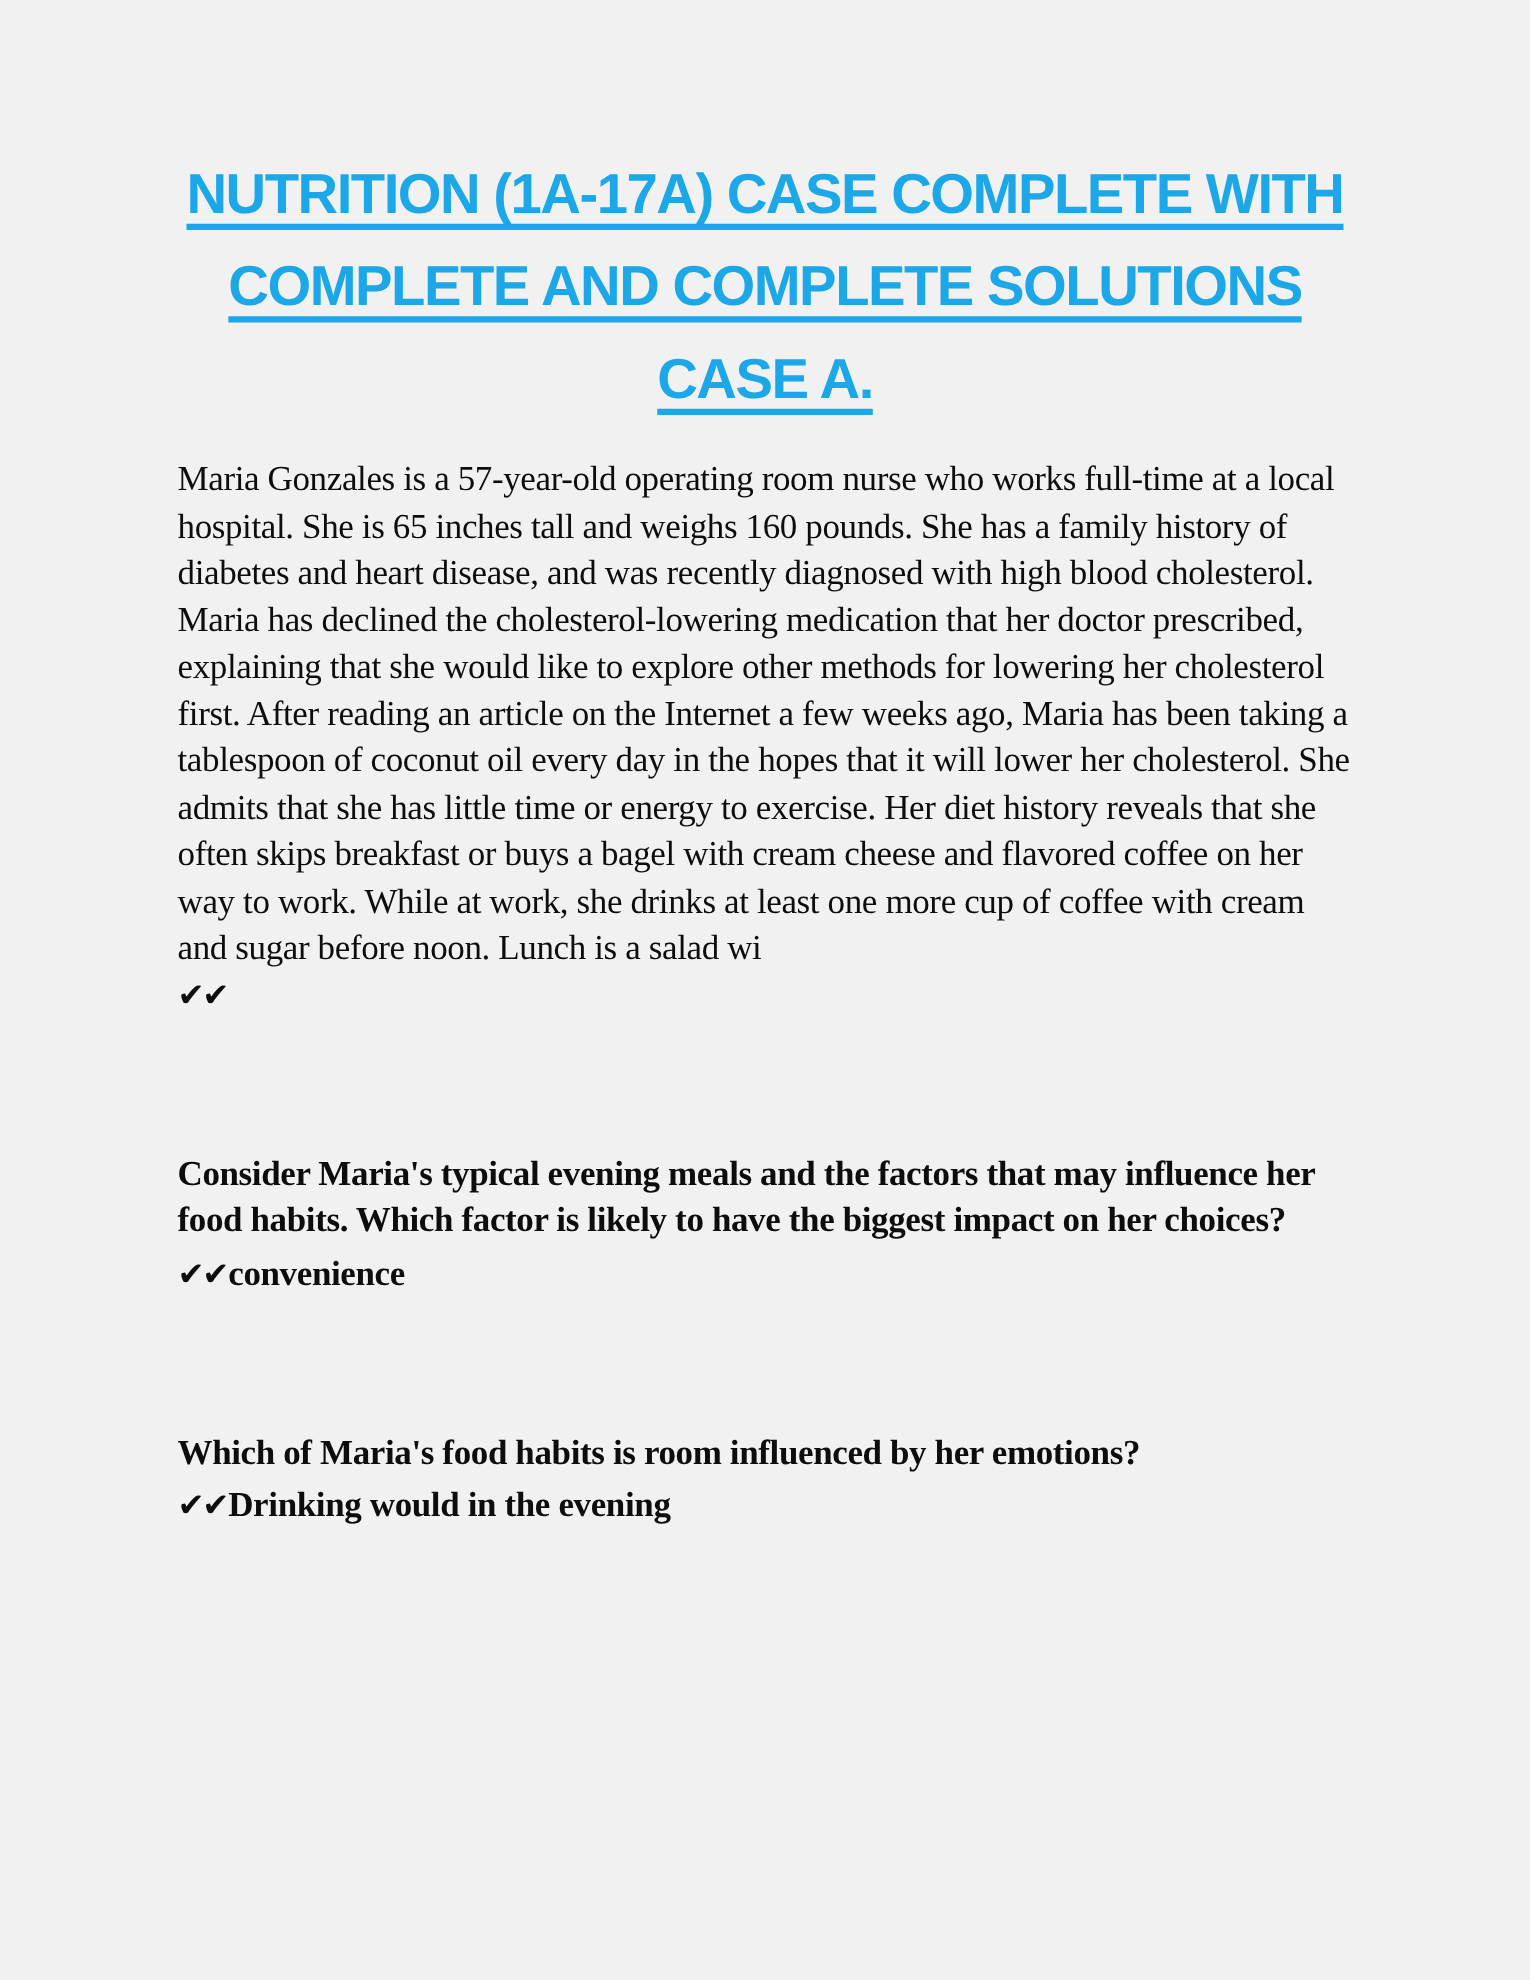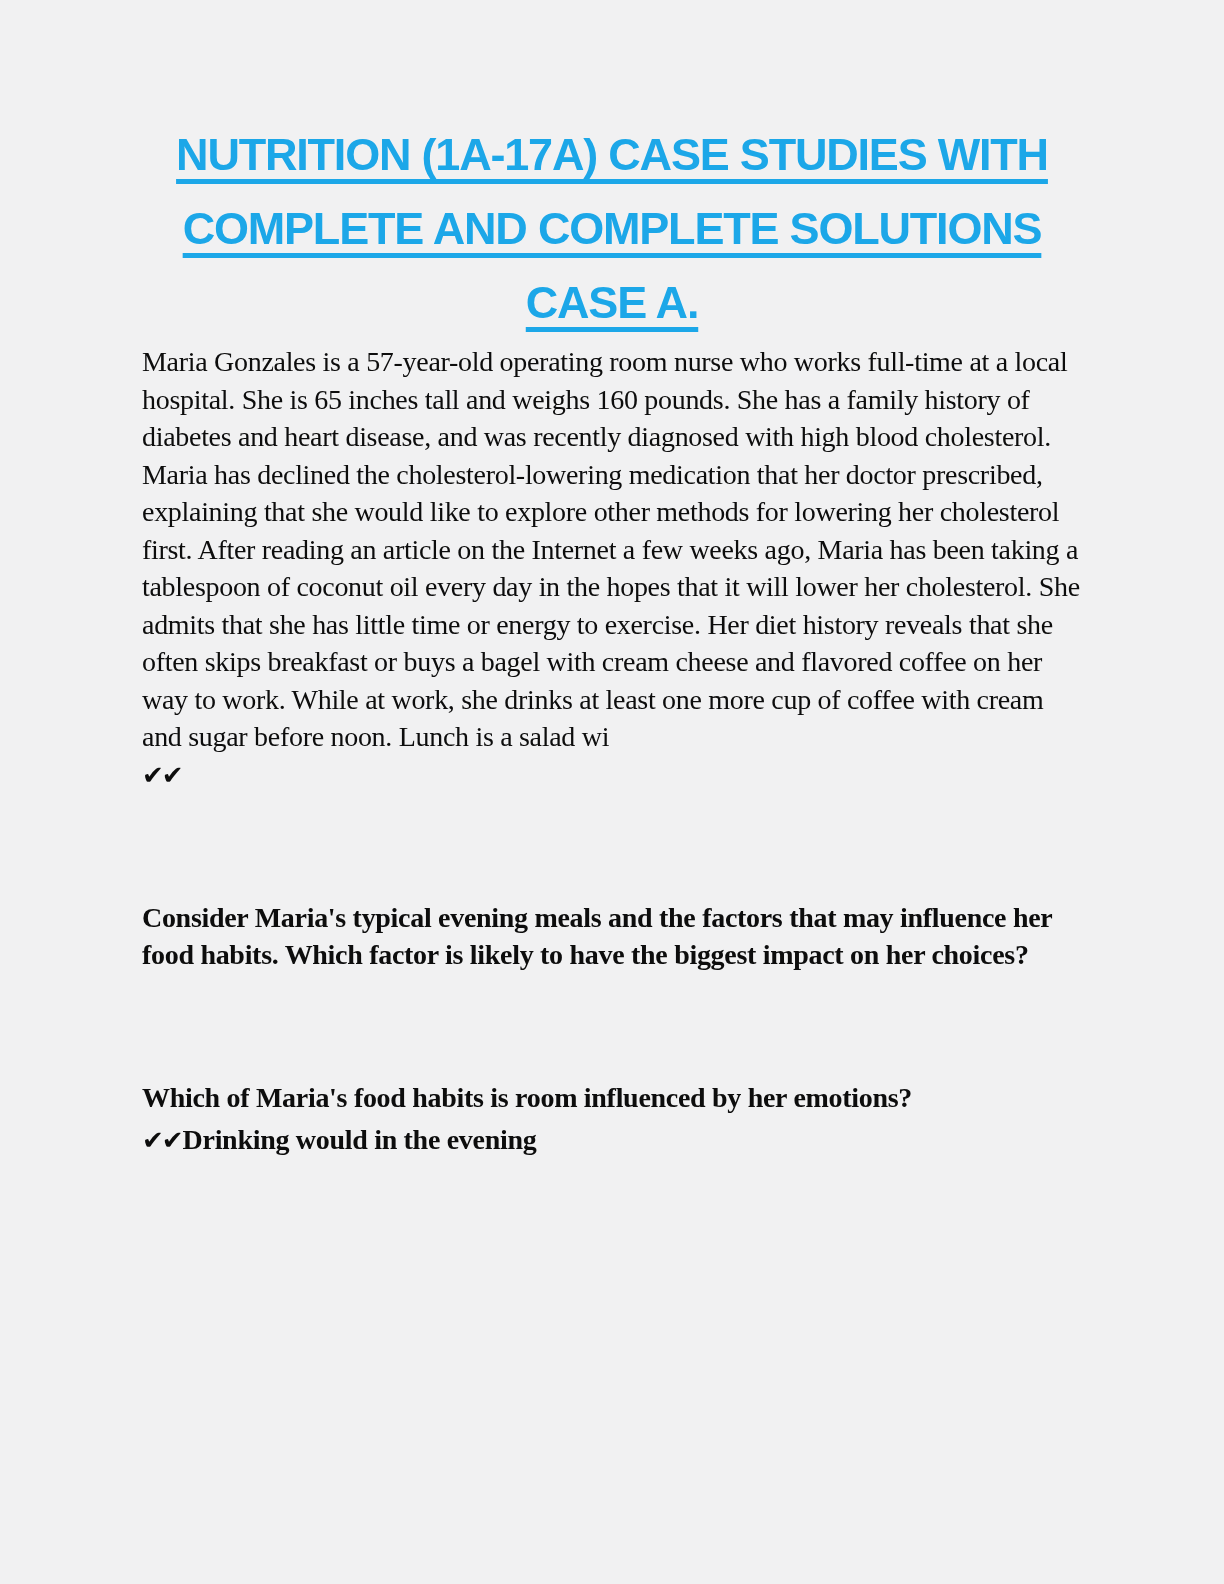--- a/index.html
+++ b/index.html
@@ -40,21 +40,21 @@
     text-decoration-color: var(--accent);
   }
   .cs-heading {
     margin-top: 32px;
     font-size: 28px;
     font-weight: bold;
     letter-spacing: -0.3px;
     line-height: 38px;
   }
   .cs-paragraph {
-    margin-top: 3px;
+    margin-top: 25px;
     font-size: 28px;
     line-height: 37.5px;
     letter-spacing: -0.3px;
   }
   .marker-line {
     font-family: "DejaVu Sans", sans-serif;
     font-weight: bold;
     font-size: 26px;
     line-height: 38px;
     letter-spacing: -2px;
@@ -80,39 +80,40 @@
     margin-right: 1px;
   }
 </style>
 </head>
 <body>
 
 <div class="page">
 
   <header class="title">
     <div class="title-line">
-      <span>NUTRITION (1A-17A) CASE STUDIES WITH</span>
+      <span>NUTRITION (1A-17A) CASE COMPLETE WITH</span>
     </div>
     <div class="title-line">
       <span>COMPLETE AND COMPLETE SOLUTIONS</span>
     </div>
     <div class="title-line">
       <span>CASE A.</span>
     </div>
   </header>
 
   <main>
 
 
     <p class="cs-paragraph">Maria Gonzales is a 57-year-old operating room nurse who works full-time at a local hospital. She is 65 inches tall and weighs 160 pounds. She has a family history of diabetes and heart disease, and was recently diagnosed with high blood cholesterol. Maria has declined the cholesterol-lowering medication that her doctor prescribed, explaining that she would like to explore other methods for lowering her cholesterol first. After reading an article on the Internet a few weeks ago, Maria has been taking a tablespoon of coconut oil every day in the hopes that it will lower her cholesterol. She admits that she has little time or energy to exercise. Her diet history reveals that she often skips breakfast or buys a bagel with cream cheese and flavored coffee on her way to work. While at work, she drinks at least one more cup of coffee with cream and sugar before noon. Lunch is a salad wi</p>
 
     <div class="marker-line">✔✔</div>
 
     <section class="qa-block">
       <p class="question">Consider Maria's typical evening meals and the factors that may influence her food habits. Which factor is likely to have the biggest impact on her choices?</p>
+      <p class="answer-line"><span class="marker">✔✔</span><span>convenience</span></p>
     </section>
 
     <section class="qa-block">
       <p class="question">Which of Maria's food habits is room influenced by her emotions?</p>
       <p class="answer-line"><span class="marker">✔✔</span><span>Drinking would in the evening</span></p>
     </section>
 
   </main>
 </div>
 

